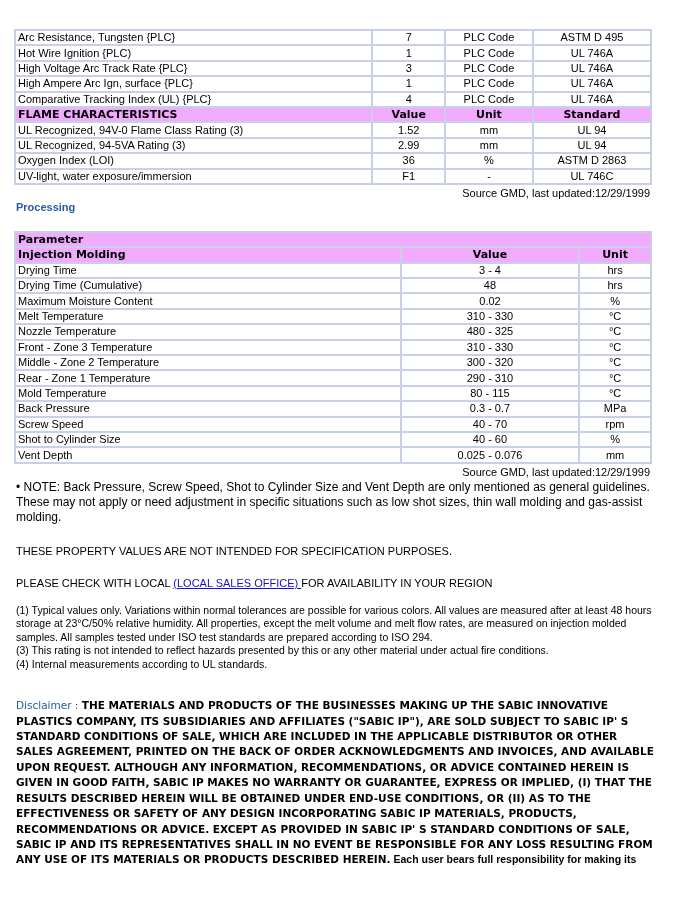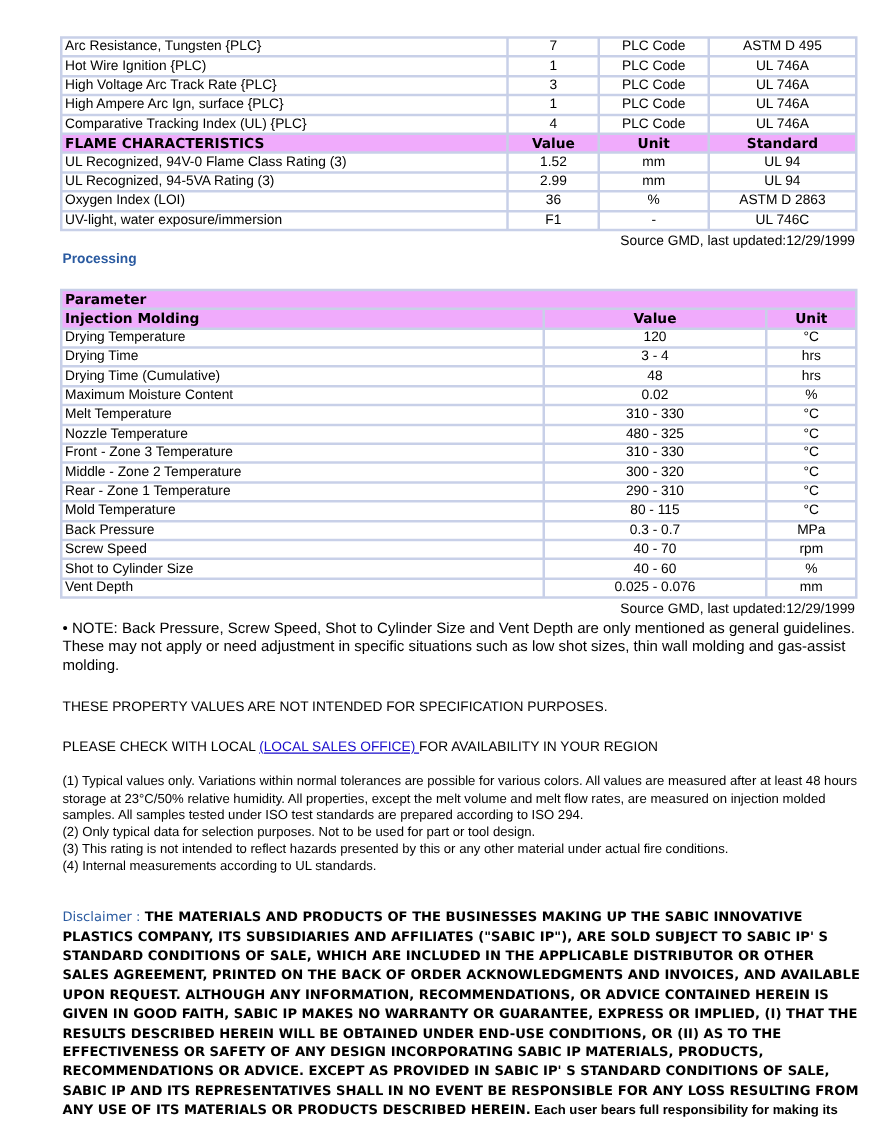--- a/index.html
+++ b/index.html
@@ -1,18 +1,18 @@
 <!DOCTYPE html>
 <html><head>
 <meta charset="utf-8">
 <style>
   html, body { margin: 0; padding: 0; background: #ffffff; }
   body { width: 700px; height: 905px; overflow: hidden; position: relative;
          font-family: "Liberation Sans", sans-serif; color: #000; font-size: 11px; }
-  .wrap { position: absolute; left: 50px; top: 29px; width: 634px; }
+  .wrap { position: absolute; left: 16px; top: 29px; width: 634px; }
   table.grid { border-collapse: separate; border-spacing: 2px; width: 638px; margin-left: -2px; background: #c8d0e8; }
   table.grid td { background: #fff; padding: 0 2px; height: 13.4px; line-height: 13px; font-size: 11px; white-space: nowrap; }
   table.grid tr.hdr td { background: #f0abfc; font-family: "DejaVu Sans", sans-serif; font-weight: bold; font-size: 11px; }
   table.grid td.c { text-align: center; }
   .source { text-align: right; font-size: 11px; margin-top: 2px; width: 634px; }
   .section-title { color: #2a5aa0; font-weight: bold; font-family: Liberation Sans, sans-serif; font-size: 11px; margin-top: 2px; }
   .proc { margin-top: 18px; }
   .note { font-size: 12px; line-height: 15px; margin-top: 2px; width: 640px; }
   .caps { font-size: 11px; margin-top: 20px; }
   .caps2 { font-size: 11px; margin-top: 20px; }
@@ -117,25 +117,20 @@
         <td colspan="3">Parameter</td>
       </tr>
       <tr class="hdr">
         <td>Injection Molding</td>
         <td class="c">Value</td>
         <td class="c">Unit</td>
       </tr>
     </tbody>
     <tbody id="proc-rows">
         <tr>
-          <td>Drying Temperature</td>
-          <td class="c">120</td>
-          <td class="c">°C</td>
-        </tr>
-        <tr>
           <td>Drying Time</td>
           <td class="c">3 - 4</td>
           <td class="c">hrs</td>
         </tr>
         <tr>
           <td>Drying Time (Cumulative)</td>
           <td class="c">48</td>
           <td class="c">hrs</td>
         </tr>
         <tr>
@@ -200,21 +195,20 @@
   <div class="note">• NOTE: Back Pressure, Screw Speed, Shot to Cylinder Size and Vent Depth are only mentioned as general guidelines. These may not apply or need adjustment in specific situations such as low shot sizes, thin wall molding and gas-assist molding.</div>
 
   <div class="caps">THESE PROPERTY VALUES ARE NOT INTENDED FOR SPECIFICATION PURPOSES.</div>
 
   <div class="caps2">
     <span>PLEASE CHECK WITH LOCAL </span><span class="link">(LOCAL SALES OFFICE) </span><span>FOR AVAILABILITY IN YOUR REGION</span>
   </div>
 
   <div class="foot">
     <div>(1) Typical values only. Variations within normal tolerances are possible for various colors. All values are measured after at least 48 hours storage at 23°C/50% relative humidity. All properties, except the melt volume and melt flow rates, are measured on injection molded samples. All samples tested under ISO test standards are prepared according to ISO 294.</div>
-    <div>(2) Only typical data for selection purposes. Not to be used for part or tool design.</div>
     <div>(3) This rating is not intended to reflect hazards presented by this or any other material under actual fire conditions.</div>
     <div>(4) Internal measurements according to UL standards.</div>
   </div>
 
   <div class="disc">
     <span class="lbl">Disclaimer : </span><span class="bold">THE MATERIALS AND PRODUCTS OF THE BUSINESSES MAKING UP THE SABIC INNOVATIVE PLASTICS COMPANY, ITS SUBSIDIARIES AND AFFILIATES ("SABIC IP"), ARE SOLD SUBJECT TO SABIC IP' S STANDARD CONDITIONS OF SALE, WHICH ARE INCLUDED IN THE APPLICABLE DISTRIBUTOR OR OTHER SALES AGREEMENT, PRINTED ON THE BACK OF ORDER ACKNOWLEDGMENTS AND INVOICES, AND AVAILABLE UPON REQUEST. ALTHOUGH ANY INFORMATION, RECOMMENDATIONS, OR ADVICE CONTAINED HEREIN IS GIVEN IN GOOD FAITH, SABIC IP MAKES NO WARRANTY OR GUARANTEE, EXPRESS OR IMPLIED, (I) THAT THE RESULTS DESCRIBED HEREIN WILL BE OBTAINED UNDER END-USE CONDITIONS, OR (II) AS TO THE EFFECTIVENESS OR SAFETY OF ANY DESIGN INCORPORATING SABIC IP MATERIALS, PRODUCTS, RECOMMENDATIONS OR ADVICE. EXCEPT AS PROVIDED IN SABIC IP' S STANDARD CONDITIONS OF SALE, SABIC IP AND ITS REPRESENTATIVES SHALL IN NO EVENT BE RESPONSIBLE FOR ANY LOSS RESULTING FROM ANY USE OF ITS MATERIALS OR PRODUCTS DESCRIBED HEREIN.</span><span class="normal"> Each user bears full responsibility for making its</span>
   </div>
 
 </div>
 

